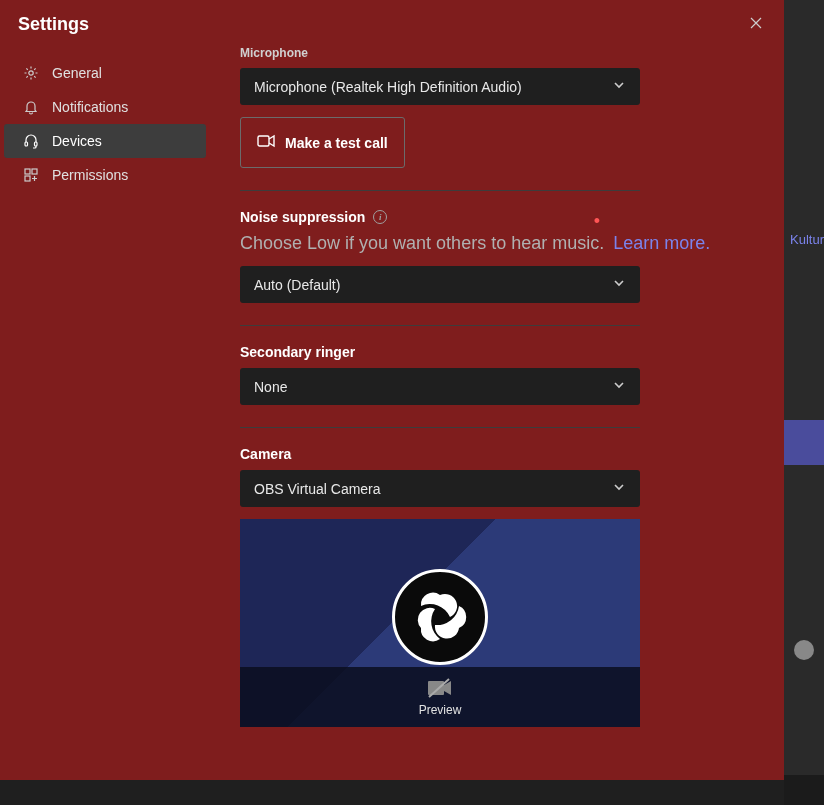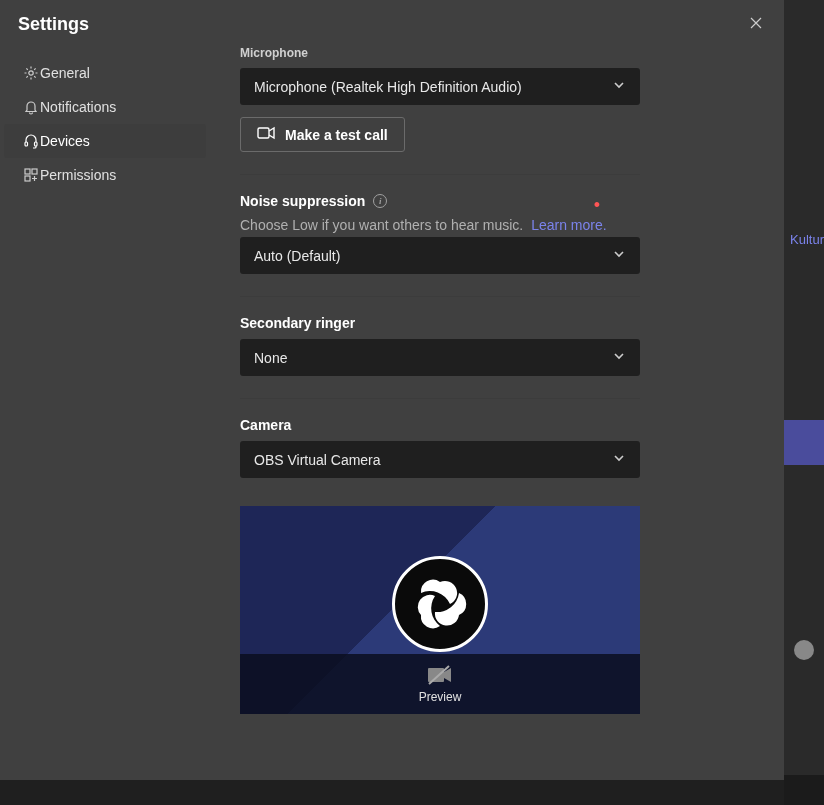--- a/index.html
+++ b/index.html
@@ -42,21 +42,21 @@
       top: 232px;
       color: #7b83eb;
       font-size: 13px;
       padding-right: 0;
     }
     .dialog {
       position: absolute;
       top: 0; left: 0;
       width: 784px;
       height: 780px;
-      background: #404040;
+      background: #7f1d1d;
       z-index: 1;
       display: flex;
       flex-direction: column;
     }
     .dialog-header {
       display: flex;
       justify-content: space-between;
       align-items: center;
       padding: 12px 18px 10px 18px;
     }
@@ -75,20 +75,21 @@
       flex: 1;
       overflow: hidden;
     }
     .sidebar {
       width: 210px;
       padding: 10px 0;
     }
     .sidebar-item {
       display: flex;
       align-items: center;
+      gap: 12px;
       padding: 8px 18px;
       font-size: 14px;
       color: #e0e0e0;
       cursor: pointer;
       margin: 0 4px 0 4px;
       border-radius: 3px;
     }
     .sidebar-item.active {
       background: #3d3d3d;
       color: #ffffff;
@@ -137,36 +138,36 @@
       display: inline-block;
     }
     .test-call-btn {
       margin-top: 12px;
       display: inline-flex;
       align-items: center;
       gap: 10px;
       background: transparent;
       border: 1px solid #6b6b6b;
       color: #ffffff;
-      padding: 8px 16px;
+      padding: 16px 16px;
       font-size: 14px;
       font-weight: 600;
       border-radius: 3px;
       cursor: pointer;
     }
     .divider {
       width: 400px;
       height: 1px;
       background: #3c3c3c;
       margin: 22px 0 18px 0;
     }
     .desc {
-      font-size: 14px;
+      font-size: 18px;
       color: #b0b0b0;
-      margin-bottom: 4px;
+      margin-bottom: 12px;
     }
     .learn-more {
       color: #7b83eb;
       cursor: pointer;
       margin-left: 4px;
     }
     .info-icon {
       width: 14px;
       height: 14px;
       border: 1px solid #a0a0a0;
@@ -189,21 +190,21 @@
     .noise-row {
       display: flex;
       align-items: center;
       width: 400px;
     }
     .camera-preview {
       width: 400px;
       height: 208px;
       background: linear-gradient(135deg, #1e2657 0%, #1e2657 42%, #2c3a78 42%, #2c3a78 100%);
       position: relative;
-      margin-top: 28px;
+      margin-top: 12px;
       overflow: hidden;
     }
     .obs-logo {
       position: absolute;
       top: 50px;
       left: 50%;
       transform: translateX(-50%);
       width: 96px;
       height: 96px;
       background: #0a0a0a;

